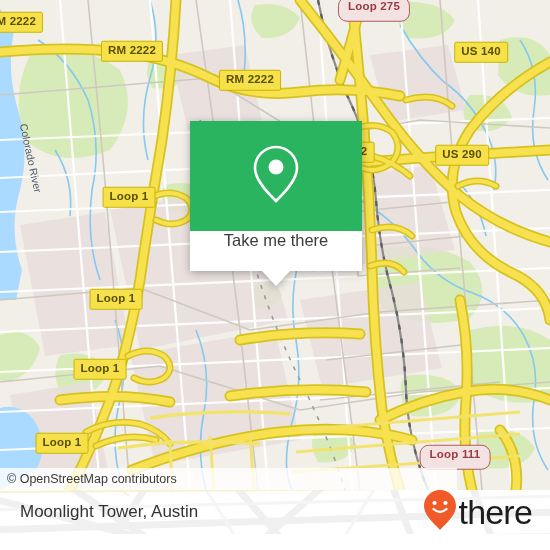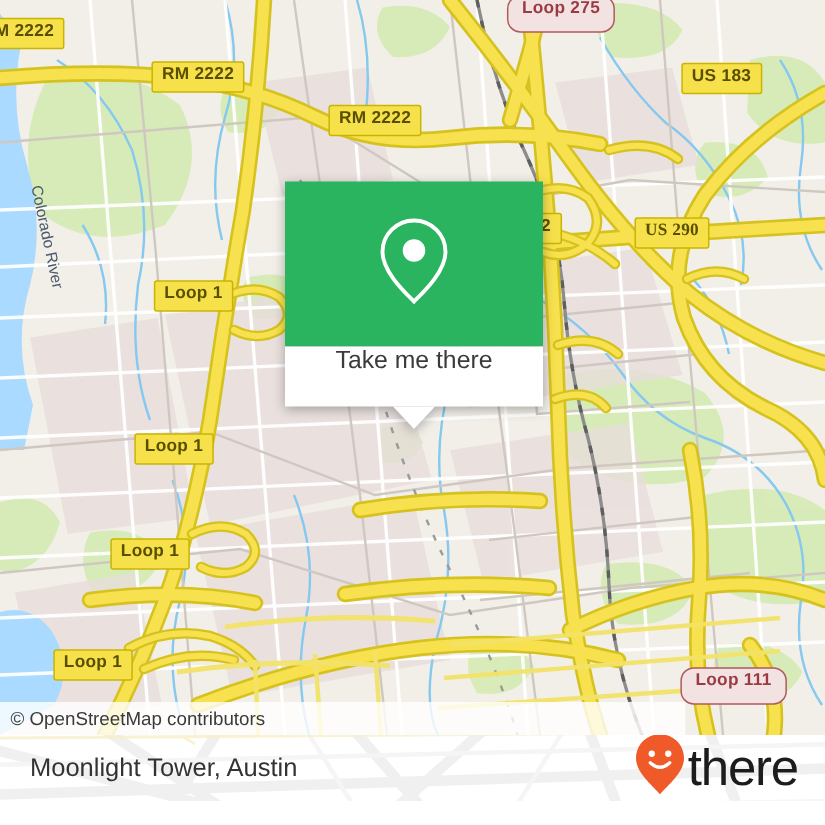--- a/index.html
+++ b/index.html
@@ -354,28 +354,28 @@
 
       </g>
     </svg>
 
     <div class="river-label" style="left:-24px; top:152px; width:110px; text-align:center; transform:rotate(78deg);">Colorado River</div>
 
     <div class="shield yellow" style="left:12px; top:22px;">RM 2222</div>
     <div class="shield yellow" style="left:132px; top:51px;">RM 2222</div>
     <div class="shield yellow" style="left:250px; top:80px;">RM 2222</div>
     <div class="shield maroon" style="left:374px; top:9px;">Loop 275</div>
-    <div class="shield yellow" style="left:481px; top:52px;">US 183</div>
-    <div class="shield yellow" style="left:448px; top:155px;font-family:Liberation Serif, serif;">US 290</div>
+    <div class="shield yellow" style="left:481px; top:52px;">US 140</div>
+    <div class="shield yellow" style="left:462px; top:155px;">US 290</div>
     <div class="shield yellow" style="left:364px; top:152px;">2</div>
     <div class="shield yellow" style="left:129px; top:197px;">Loop 1</div>
     <div class="shield yellow" style="left:116px; top:299px;">Loop 1</div>
     <div class="shield yellow" style="left:100px; top:369px;">Loop 1</div>
     <div class="shield yellow" style="left:62px; top:443px;">Loop 1</div>
-    <div class="shield maroon" style="left:455px; top:457px;margin-left:34px;">Loop 111</div>
+    <div class="shield maroon" style="left:455px; top:457px;">Loop 111</div>
 
     <div class="attribution">
       <span>© OpenStreetMap contributors</span>
     </div>
   </div>
 
   <div class="popup">
     <div class="popup-head">
       <span>
         <svg width="50" height="62" viewBox="0 0 50 62">

